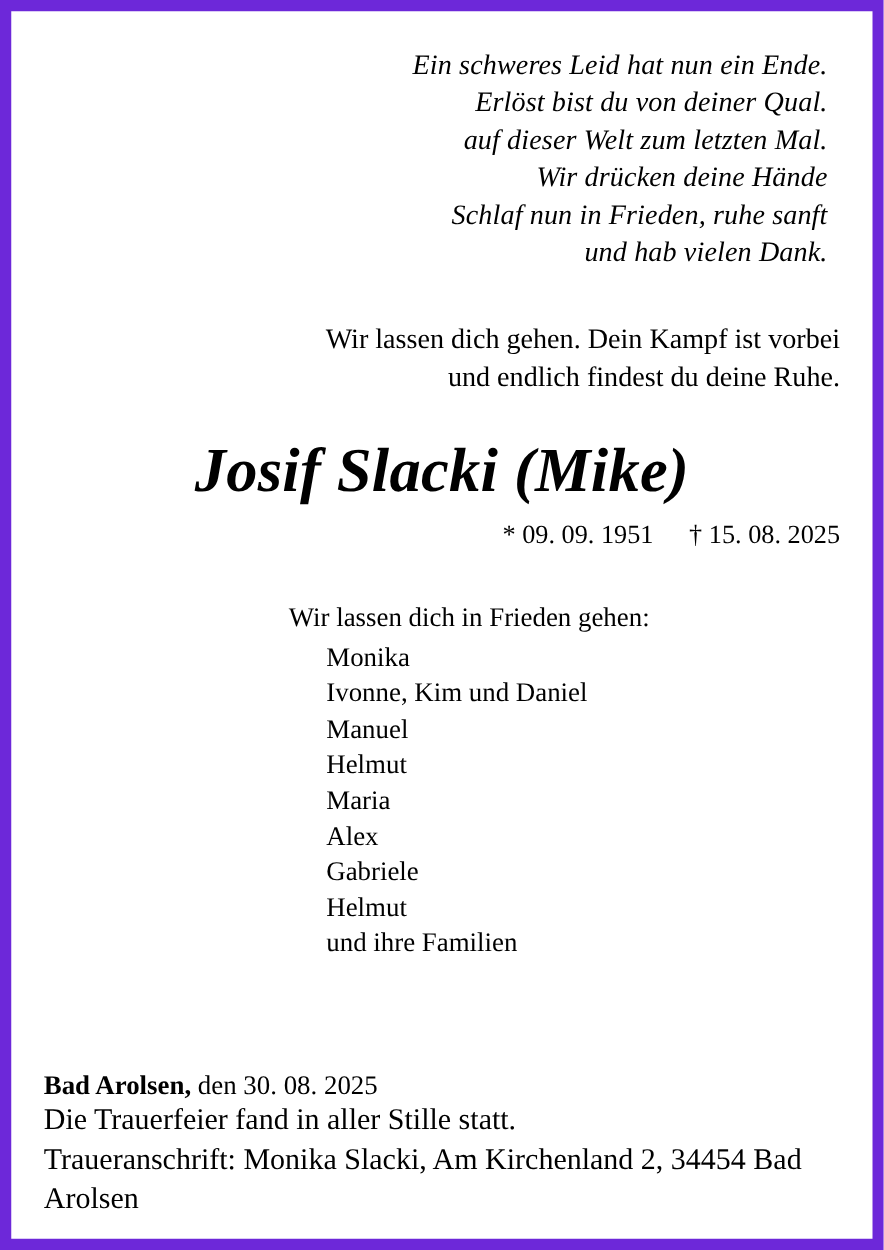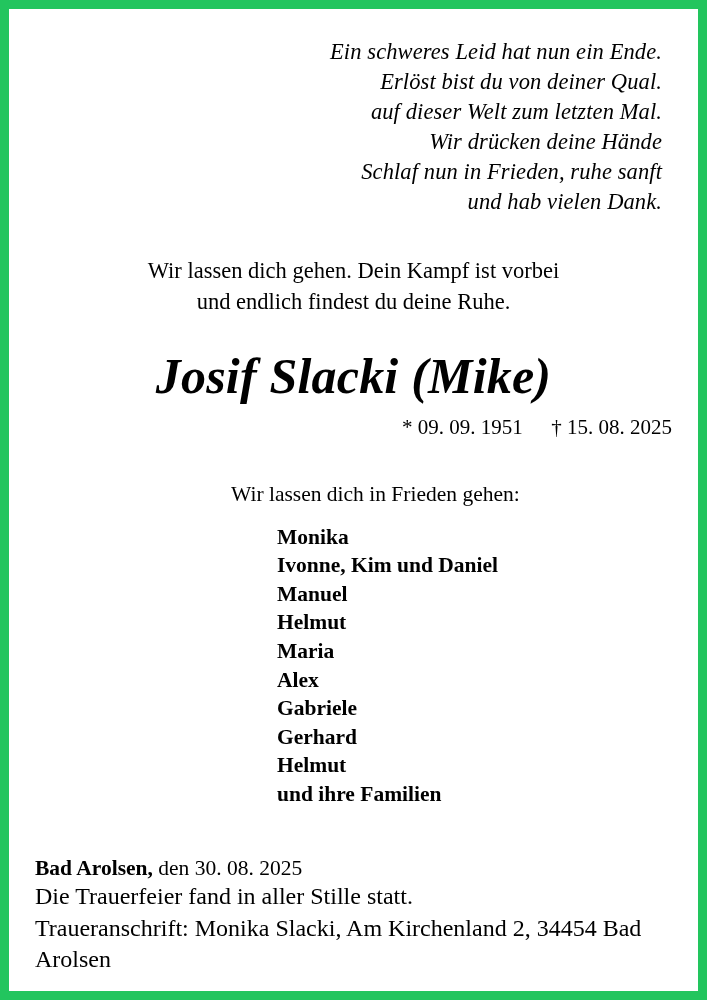--- a/index.html
+++ b/index.html
@@ -10,38 +10,38 @@
   body {
     width: 707px;
     height: 1000px;
     font-family: "Liberation Serif", serif;
     color: #000000;
   }
   .notice {
     box-sizing: border-box;
     width: 707px;
     height: 1000px;
-    border: 9px solid #22c55e;
+    border: 9px solid #6d28d9;
     background: #ffffff;
     padding: 22px 26px 14px 26px;
     position: relative;
   }
   .verse {
     text-align: right;
     font-style: italic;
     font-size: 22.5px;
     line-height: 1.33;
     margin: 6px 10px 0 0;
     letter-spacing: 0.1px;
   }
   .verse div {
     white-space: nowrap;
   }
   .farewell {
-    text-align: center;
+    text-align: right;
     font-size: 22.5px;
     line-height: 1.38;
     margin-top: 38px;
   }
   .farewell div {
     white-space: nowrap;
   }
   .name {
     text-align: center;
     font-weight: bold;
@@ -63,23 +63,23 @@
     margin-top: 42px;
     padding-left: 196px;
   }
   .mourners-intro {
     font-size: 21.5px;
     margin-bottom: 5px;
     margin-left: 0;
   }
   .mourners-list {
     list-style: none;
-    margin: 16px;
+    margin: 0;
     padding: 0;
-    font-weight: bold;
+    font-weight: normal;
     font-size: 21.5px;
     line-height: 1.33;
     padding-left: 30px;
   }
   .footer {
     position: absolute;
     left: 26px;
     right: 26px;
     bottom: 16px;
   }
@@ -125,21 +125,20 @@
   <div class="mourners">
     <div class="mourners-intro">Wir lassen dich in Frieden gehen:</div>
     <ul class="mourners-list">
       <li>Monika</li>
       <li>Ivonne, Kim und Daniel</li>
       <li>Manuel</li>
       <li>Helmut</li>
       <li>Maria</li>
       <li>Alex</li>
       <li>Gabriele</li>
-      <li>Gerhard</li>
       <li>Helmut</li>
       <li>und ihre Familien</li>
     </ul>
   </div>
 
   <div class="footer">
     <div class="footer-line1">
       <b>Bad Arolsen,</b><span> den 30. 08. 2025</span>
     </div>
     <div class="footer-line2">Die Trauerfeier fand in aller Stille statt.</div>

